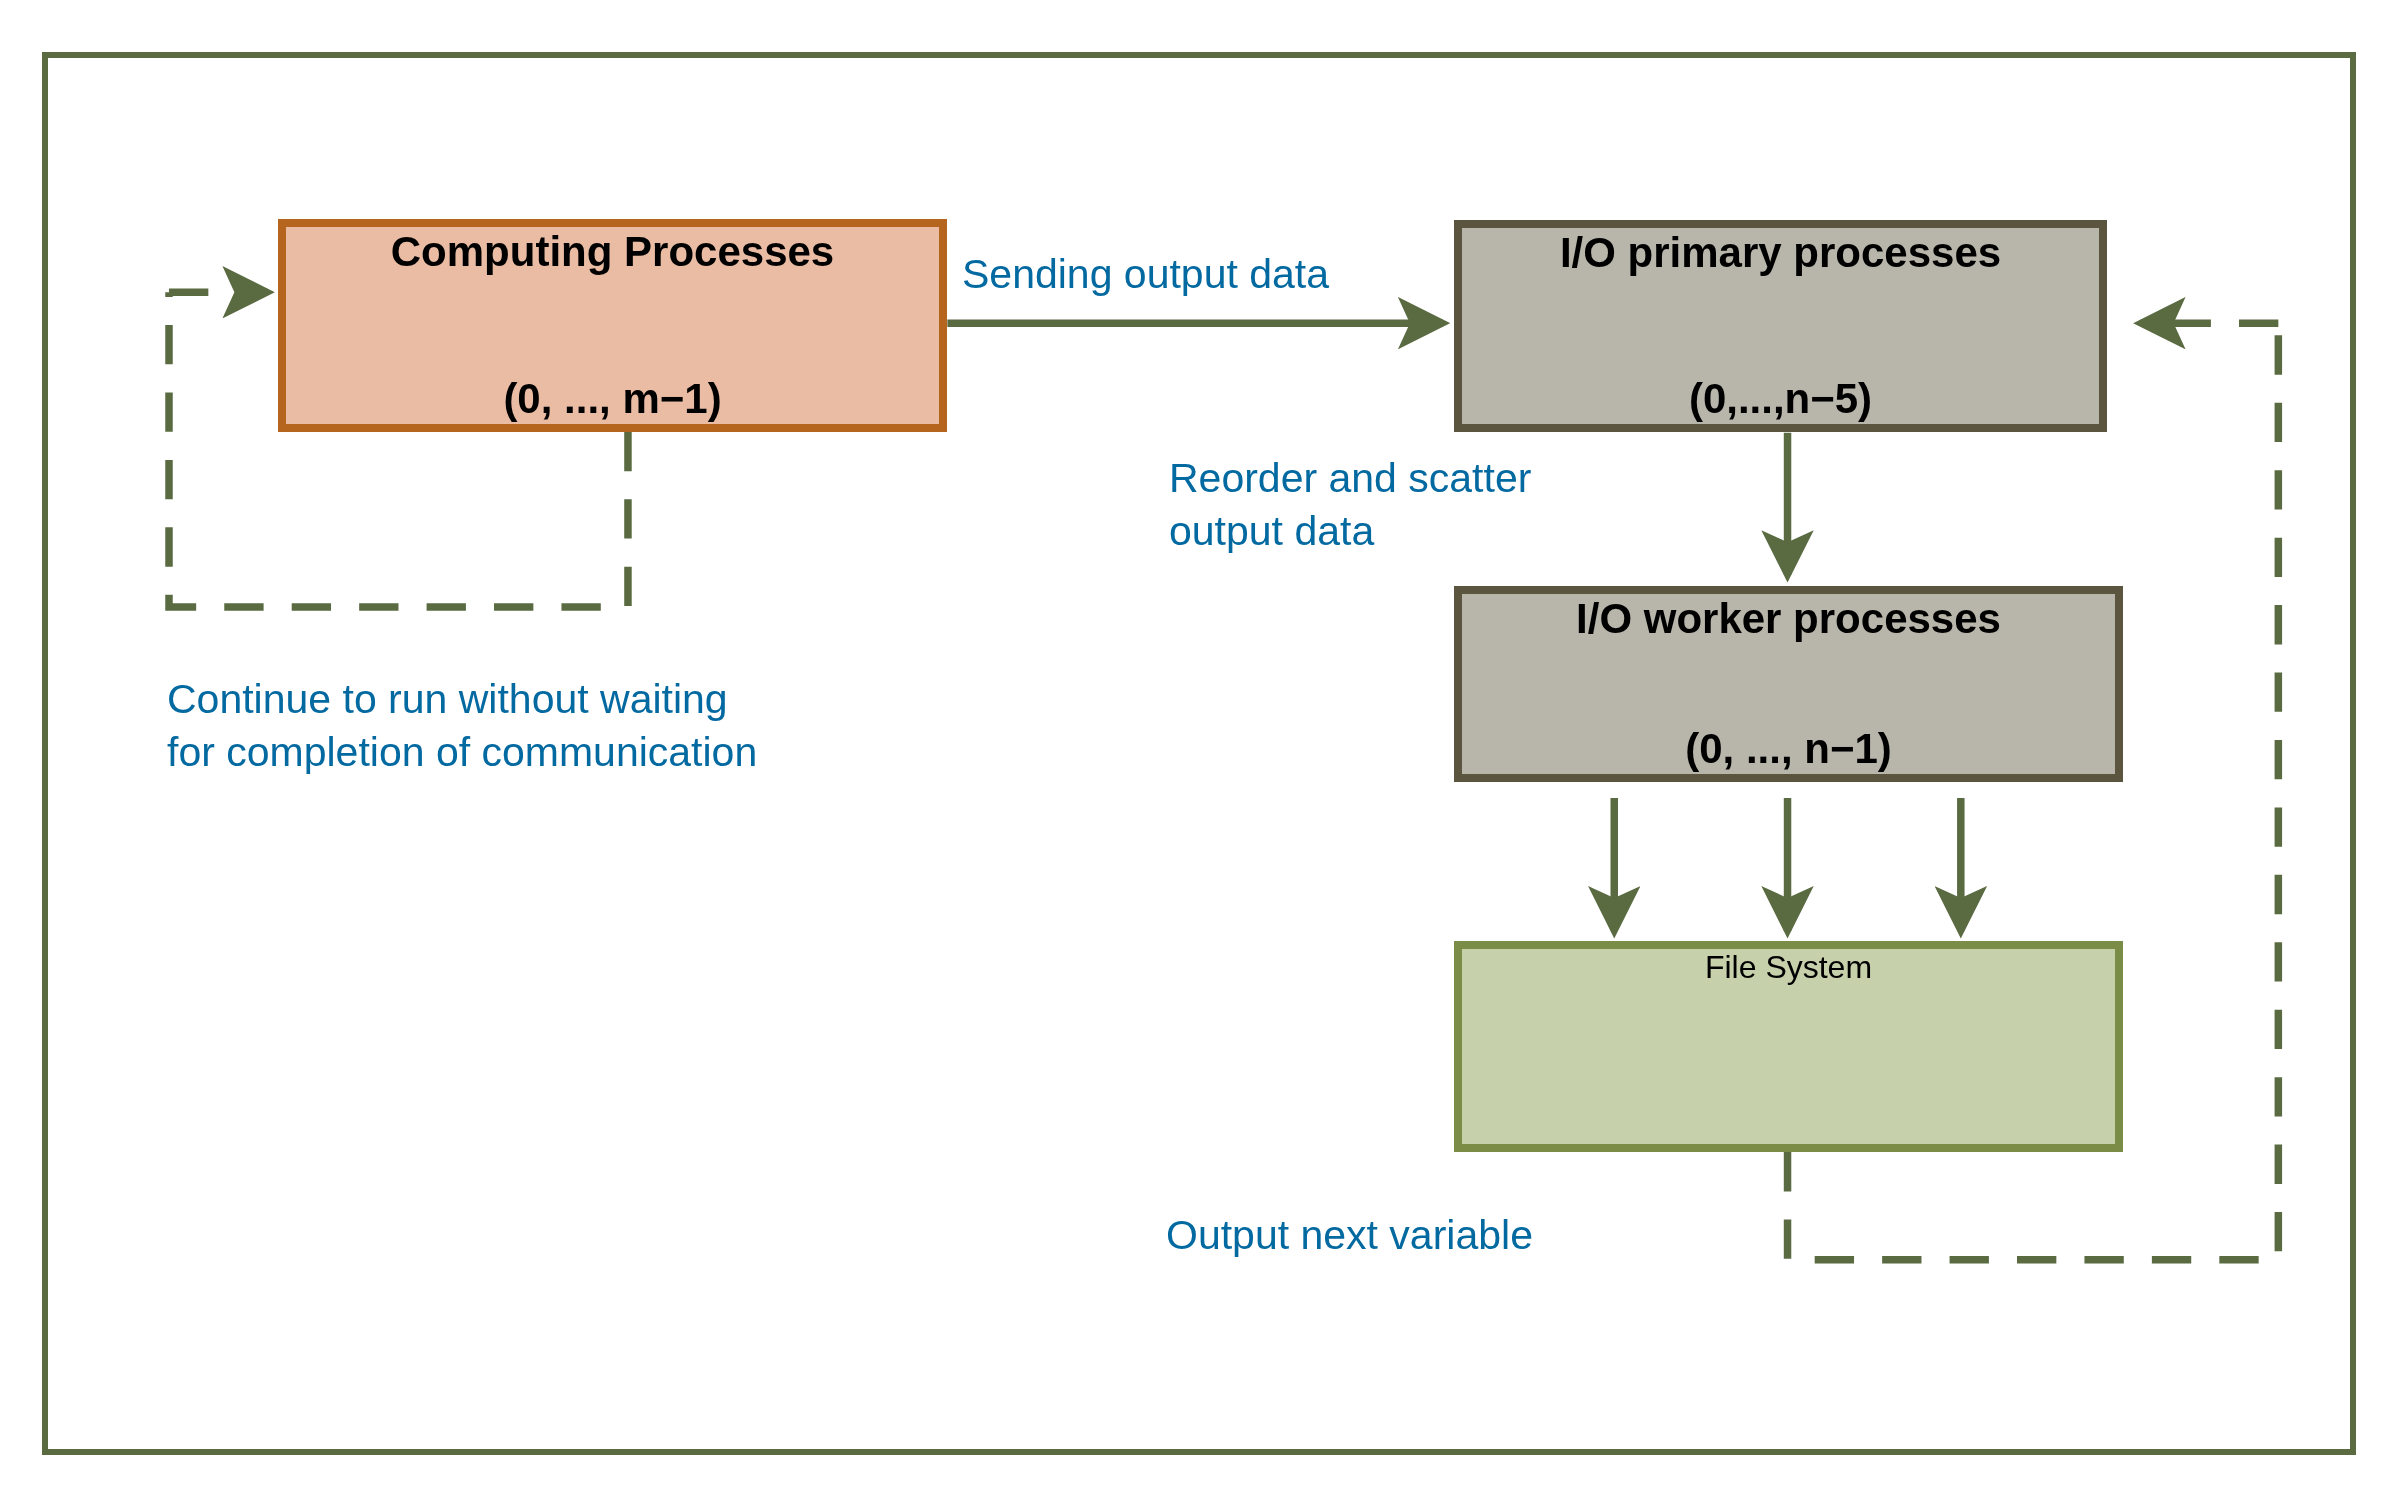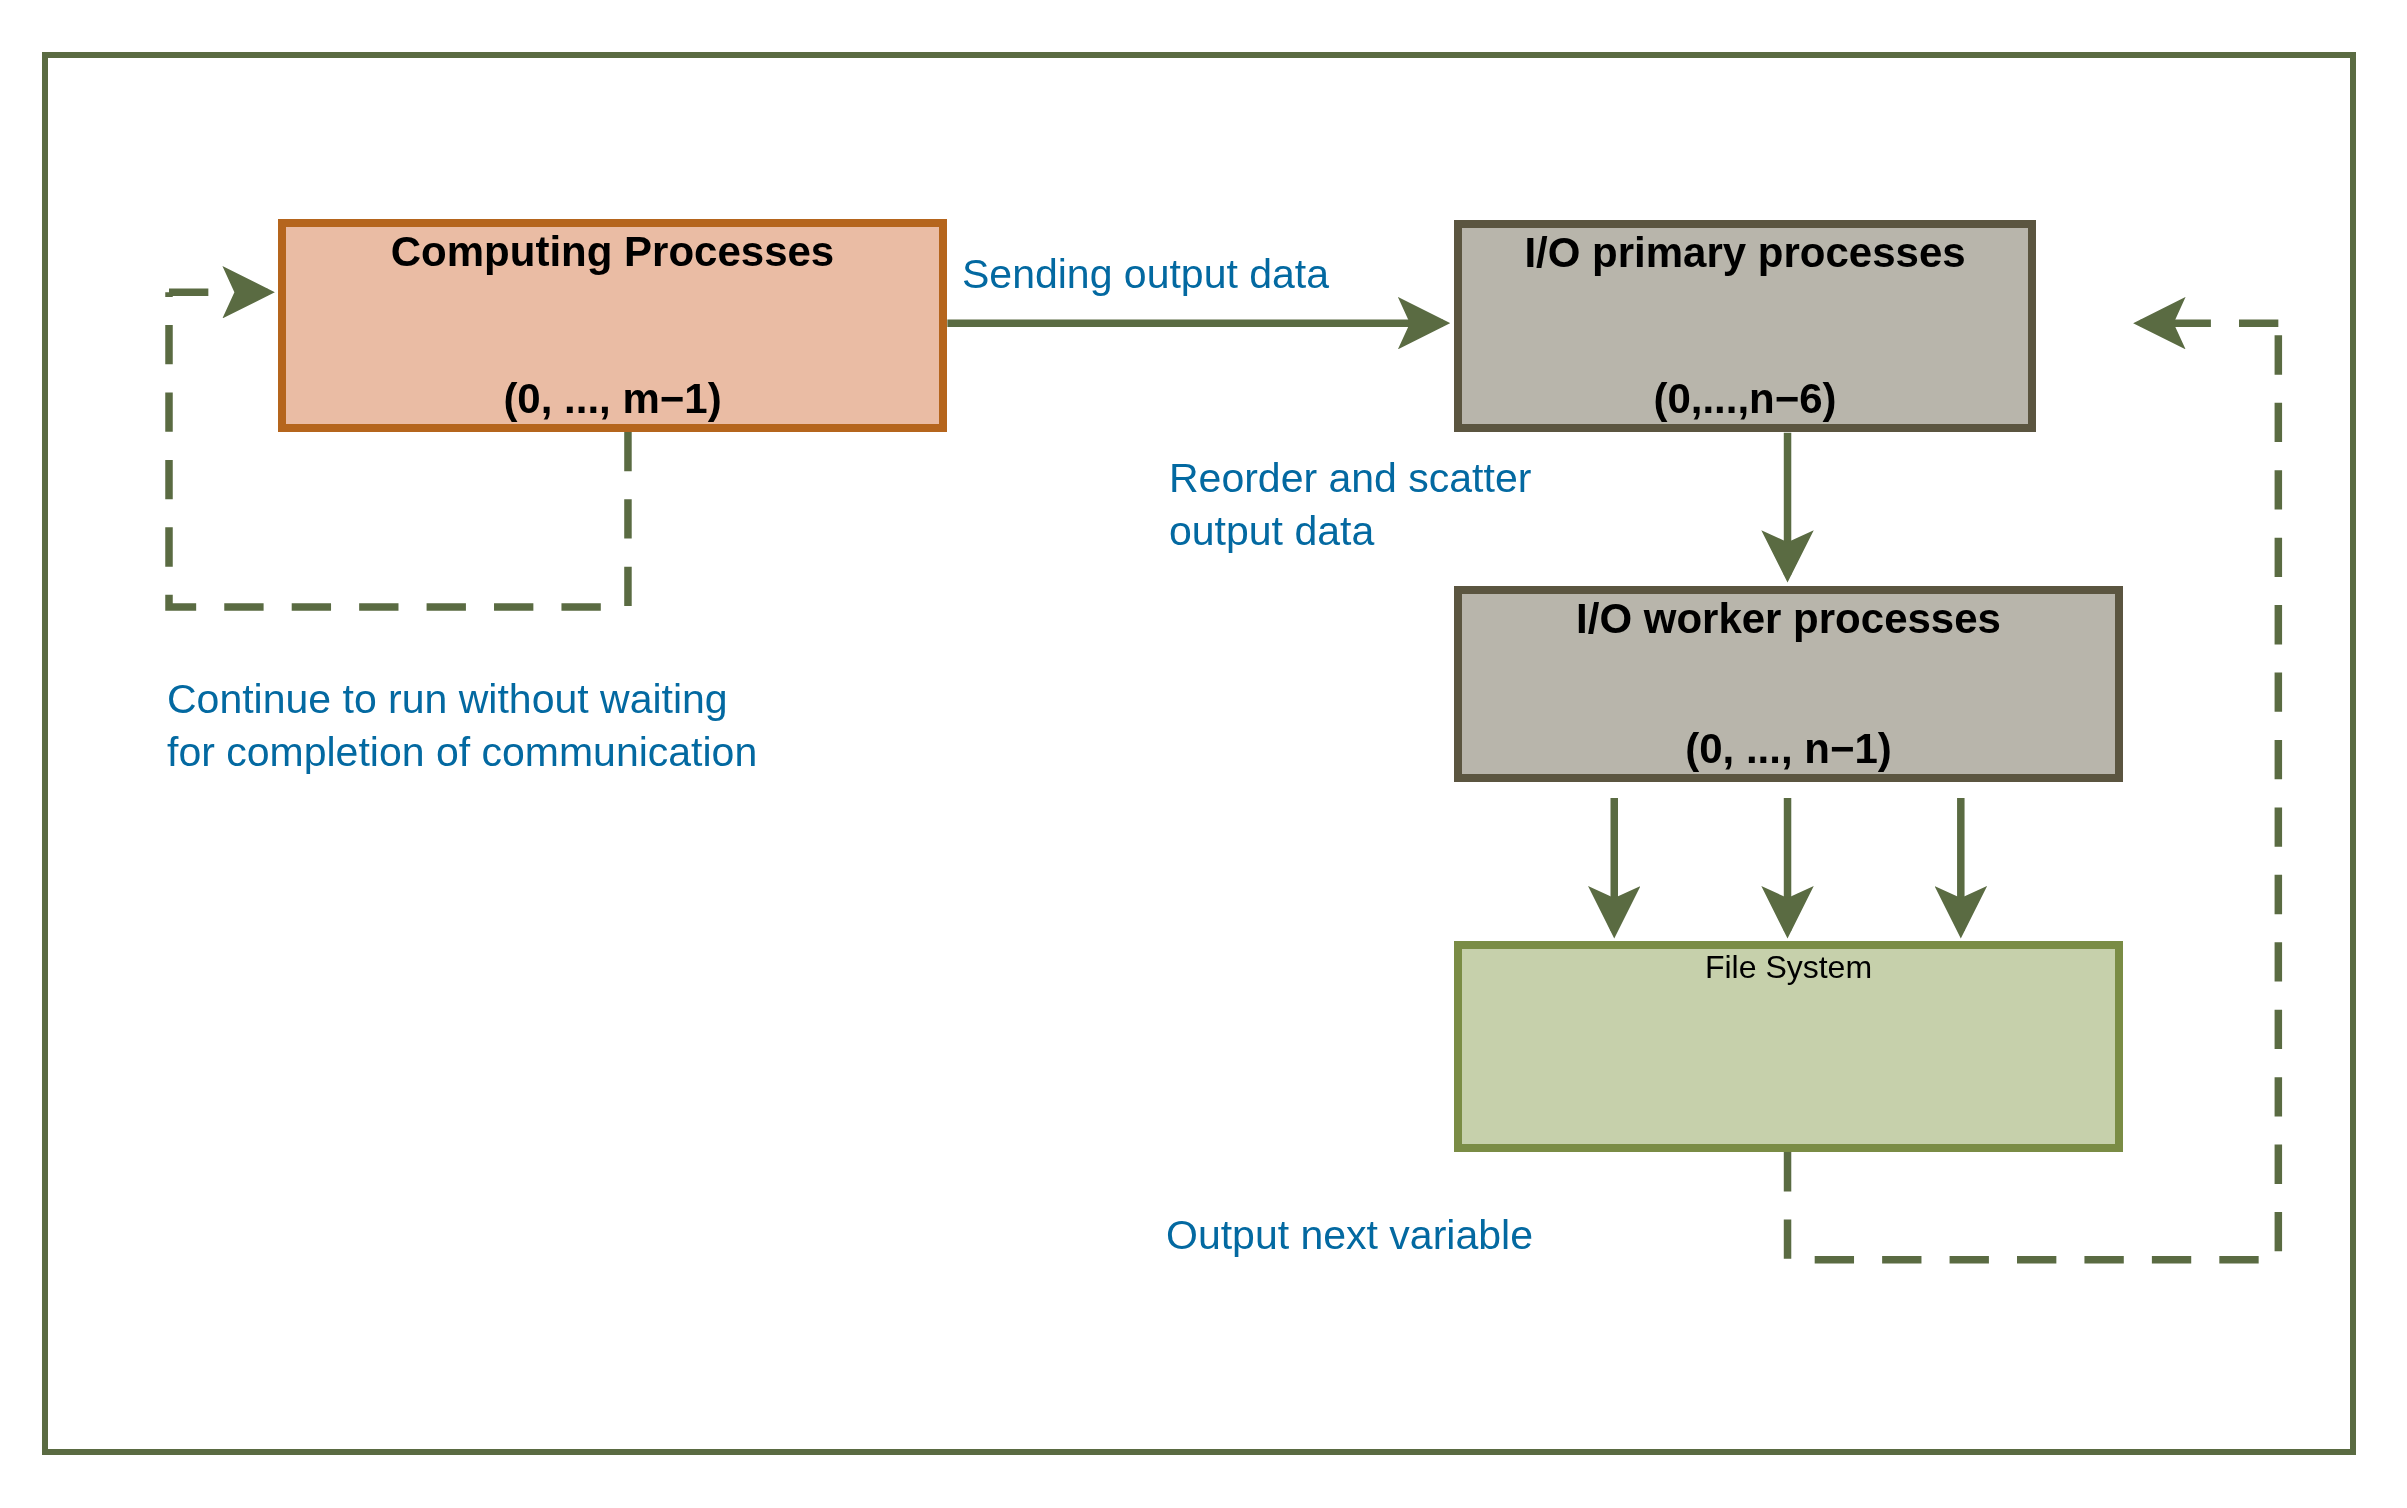--- a/index.html
+++ b/index.html
@@ -61,21 +61,21 @@
     width: 669px;
     height: 213px;
     background: #eabca4;
     border: 8.4px solid #b5651d;
     font-weight: bold;
     font-size: 42px;
   }
   .node-ioprimary {
     left: 1454px;
     top: 220px;
-    width: 582px;
+    width: 653px;
     height: 212px;
     background: #b8b5ab;
     border: 8.4px solid #5b5540;
     font-weight: bold;
     font-size: 42px;
   }
   .node-ioworker {
     left: 1454px;
     top: 586px;
     width: 669px;
@@ -154,21 +154,21 @@
     </g>
   </svg>
 
   <div class="node node-compute">
     <span class="line1">Computing Processes</span>
     <span class="line2">(0, ..., m−1)</span>
   </div>
 
   <div class="node node-ioprimary">
     <span class="line1">I/O primary processes</span>
-    <span class="line2">(0,...,n−6)</span>
+    <span class="line2">(0,...,n−5)</span>
   </div>
 
   <div class="node node-ioworker">
     <span class="line1">I/O worker processes</span>
     <span class="line2">(0, ..., n−1)</span>
   </div>
 
   <div class="node node-filesystem">
     <span class="line1">File System</span>
   </div>

